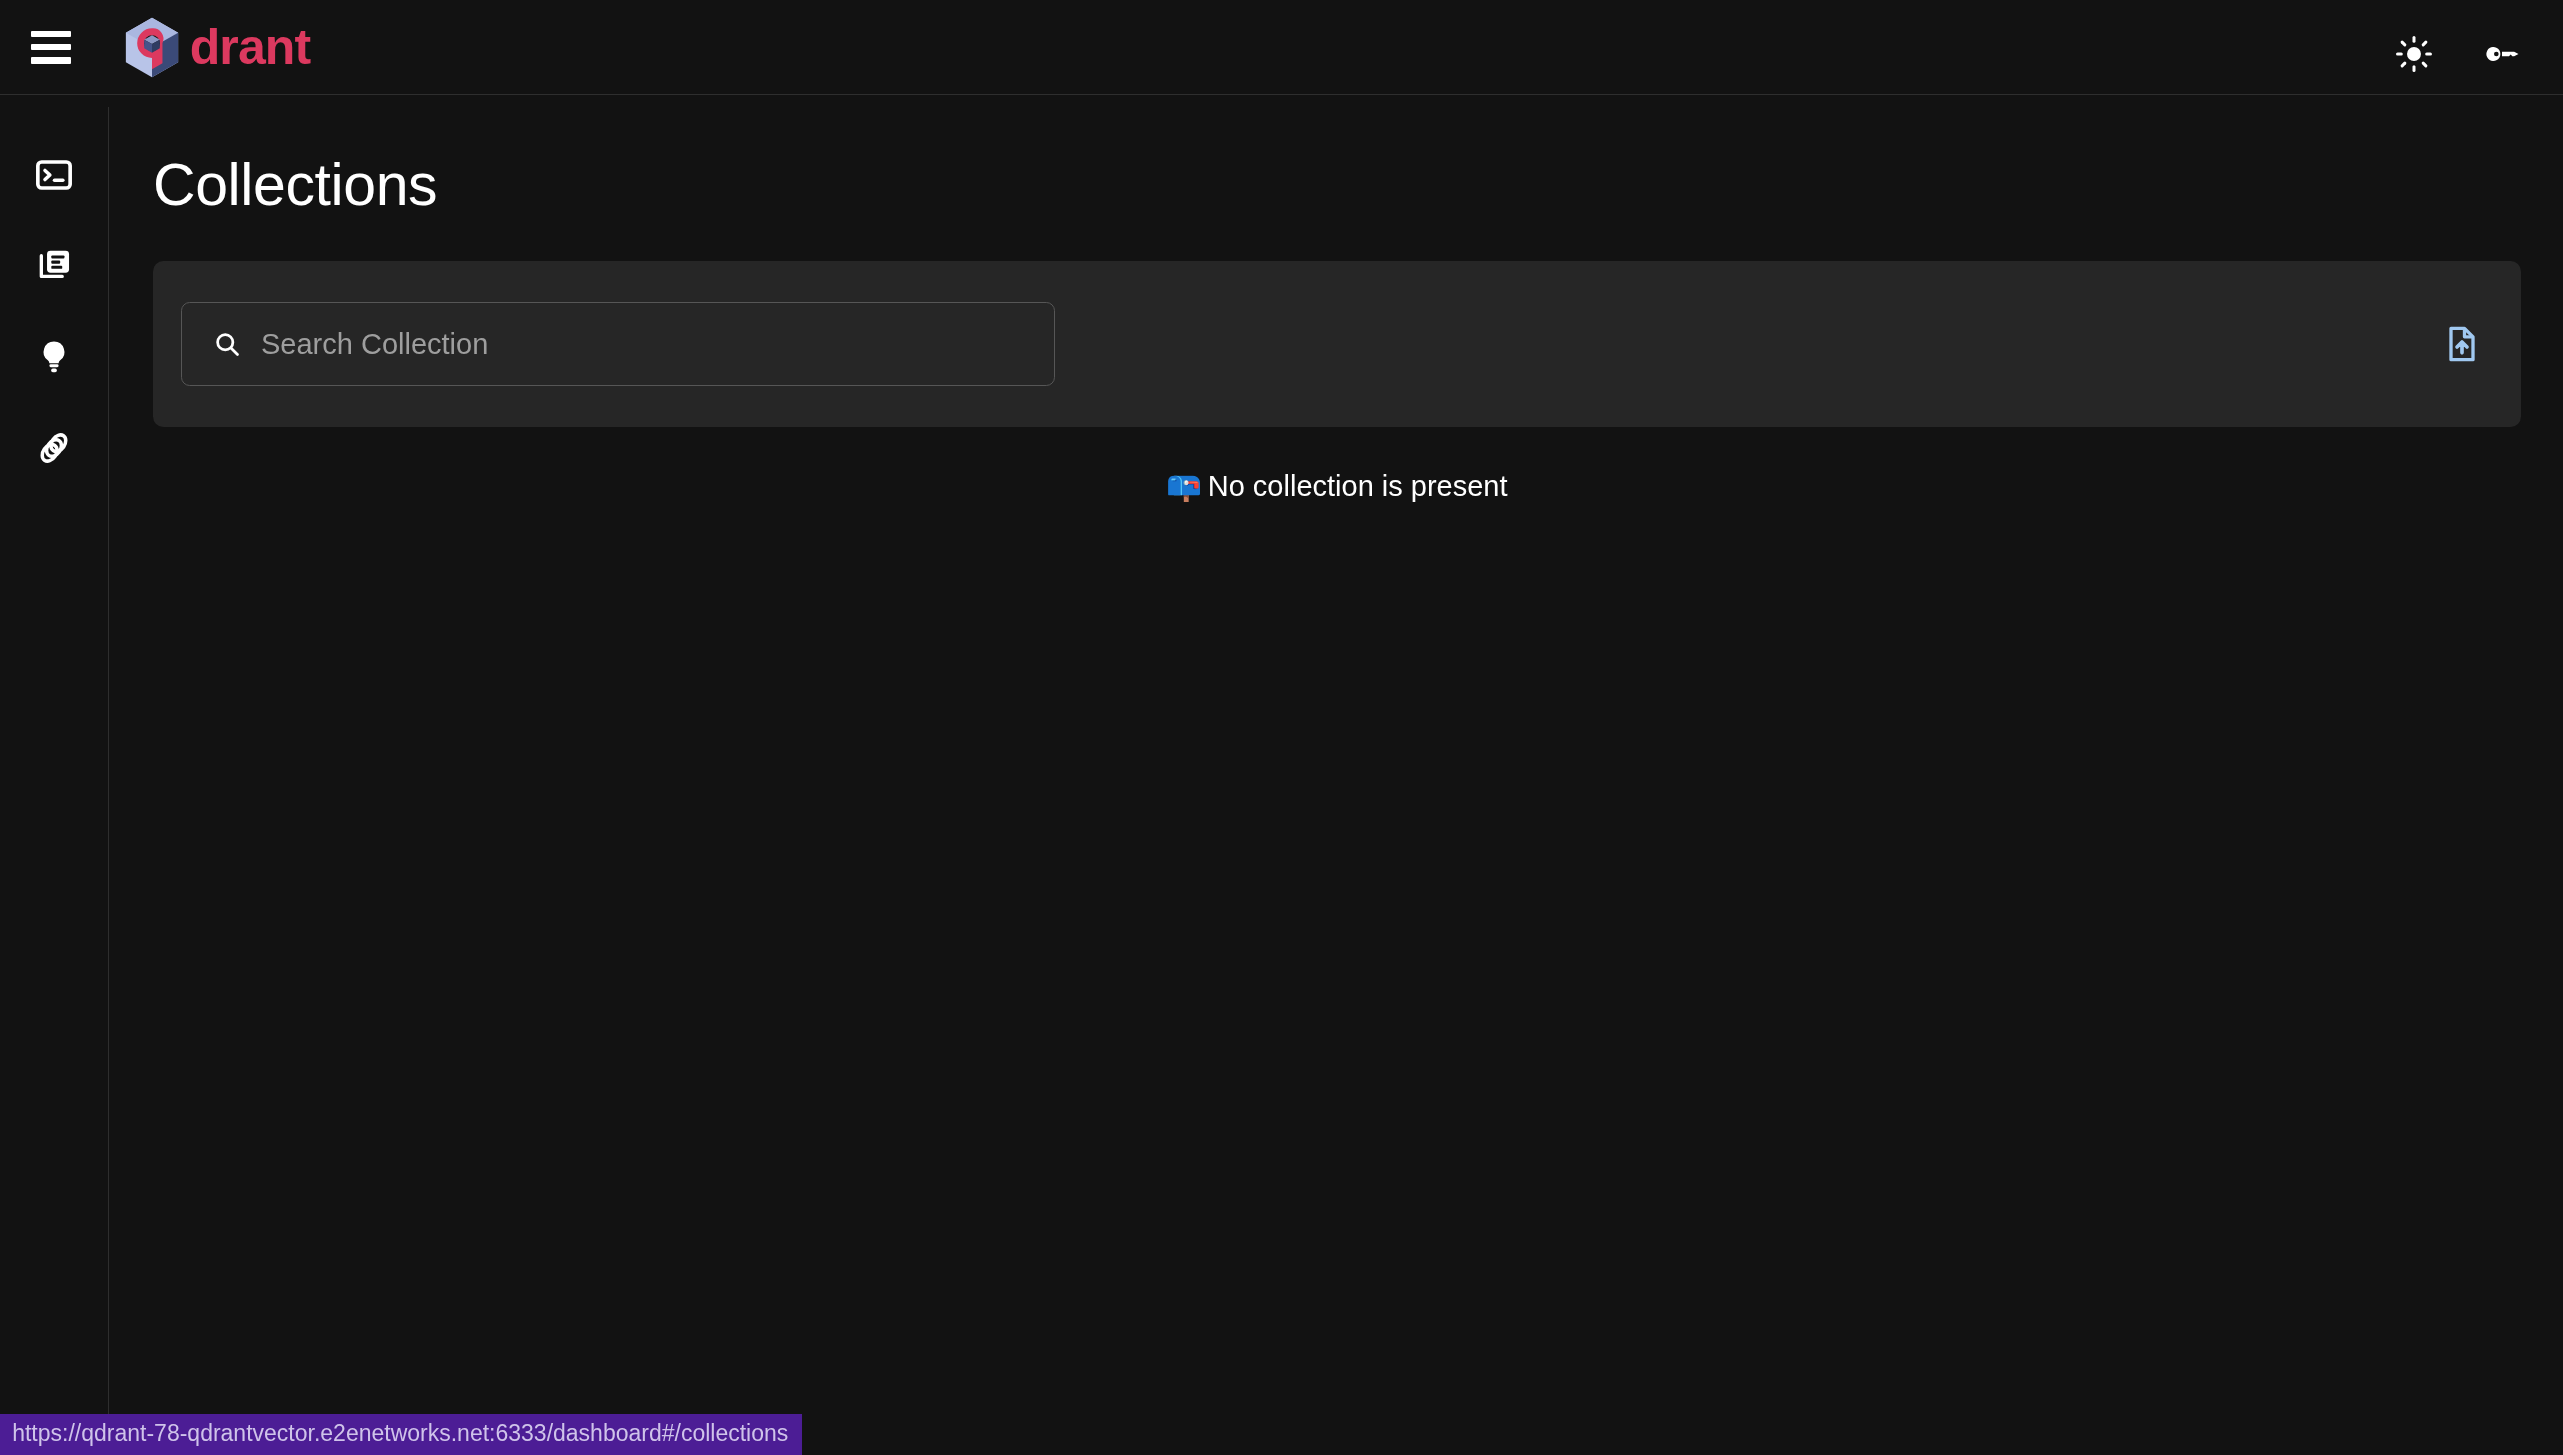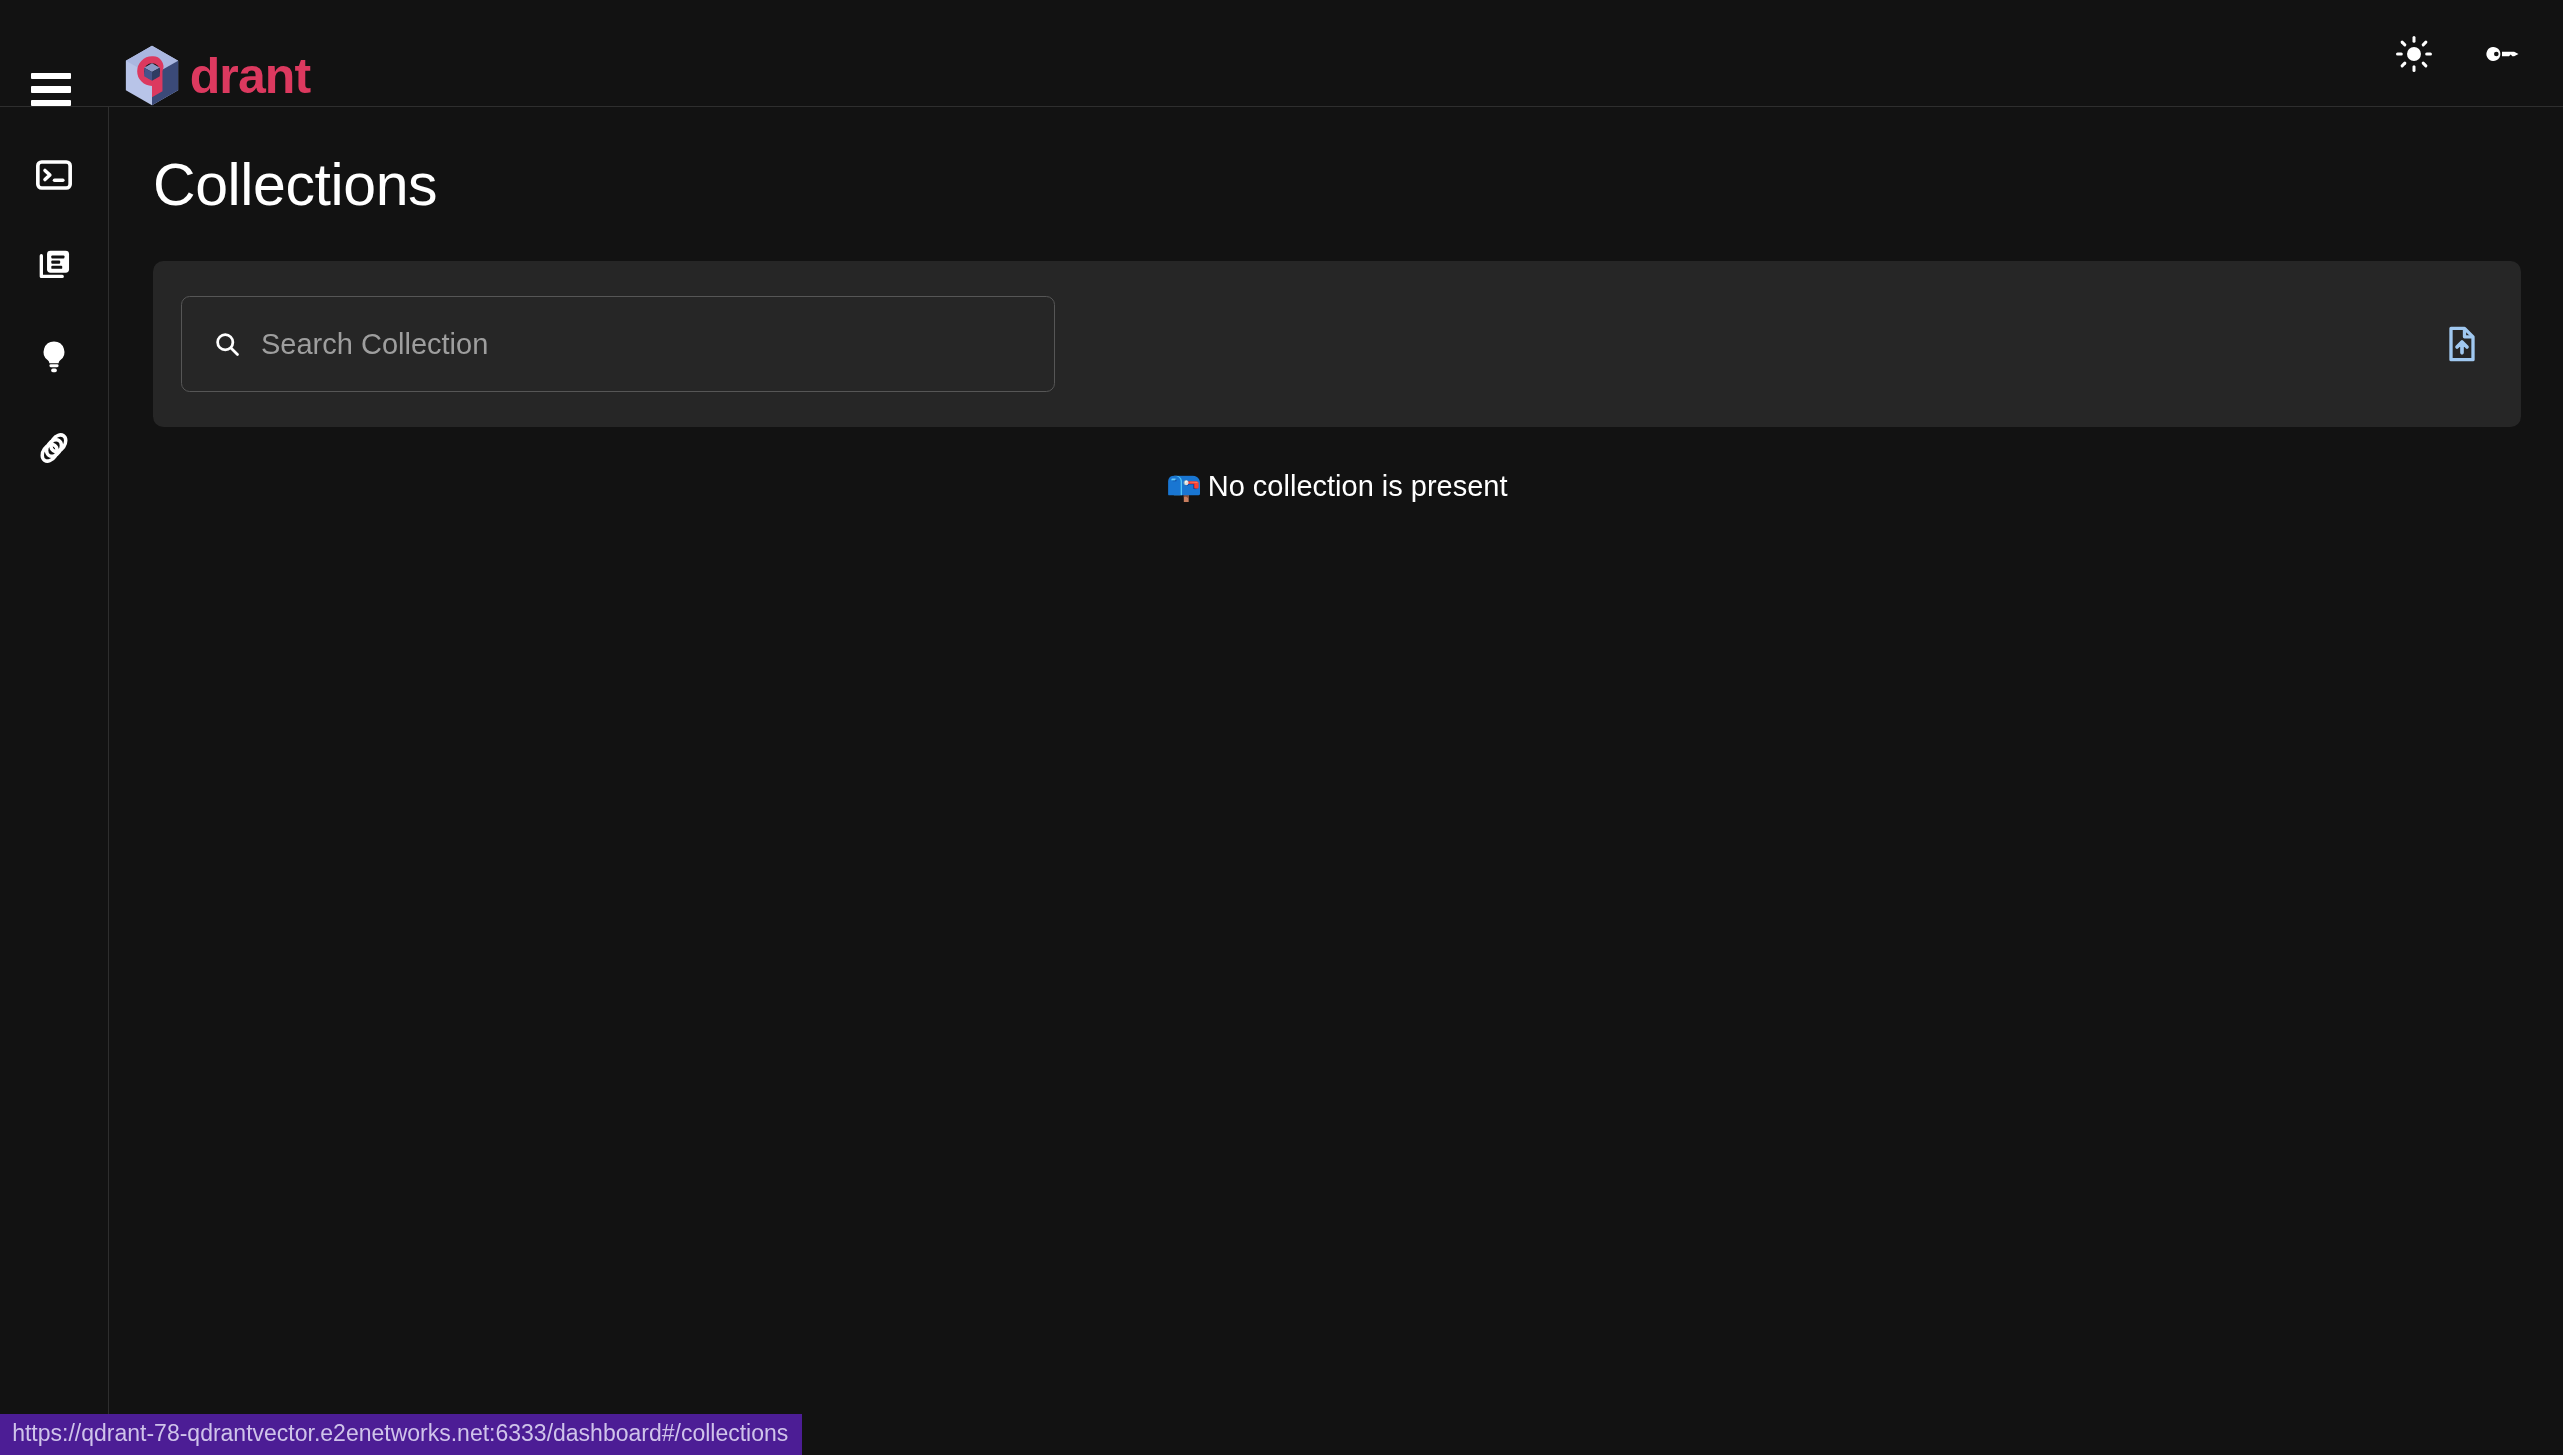--- a/index.html
+++ b/index.html
@@ -6,24 +6,24 @@
   html, body {
     width:2563px; height:1455px;
     background:#121212;
     font-family:"Liberation Sans", sans-serif;
     overflow:hidden;
   }
 
   
   .header {
     position:absolute; top:0; left:0;
-    width:2563px; height:107px;
+    width:2563px; height:95px;
     background:#121212;
     border-bottom:1.7px solid #2e2e2e;
-    display:flex; align-items:flex-end;
+    display:flex; align-items:center;
   }
   .hamburger {
     margin-left:31px;
     width:40px; height:33px;
     display:flex; flex-direction:column; justify-content:space-between;
     cursor:pointer;
   }
   .hamburger span { display:block; height:6.1px; background:#ffffff; border-radius:0.9px; }
 
   .brand { display:flex; align-items:center; margin-left:52px; gap:8.7px; }
@@ -66,21 +66,21 @@
 
   .search-panel {
     margin:42px 42px 0 42px;
     background:#262626;
     border-radius:10.5px;
     height:166px;
     display:flex; align-items:center;
     padding:0 33px 0 28px;
   }
   .search-box {
-    width:874px; height:96px;
+    width:874px; height:84px;
     border:1.7px solid #565656;
     border-radius:8.7px;
     display:flex; align-items:center;
     padding:0 30px;
     gap:19px;
     background:transparent;
   }
   .search-input {
     flex:1; background:transparent; border:none; outline:none;
     color:#e8e8e8; font-size:29px;

